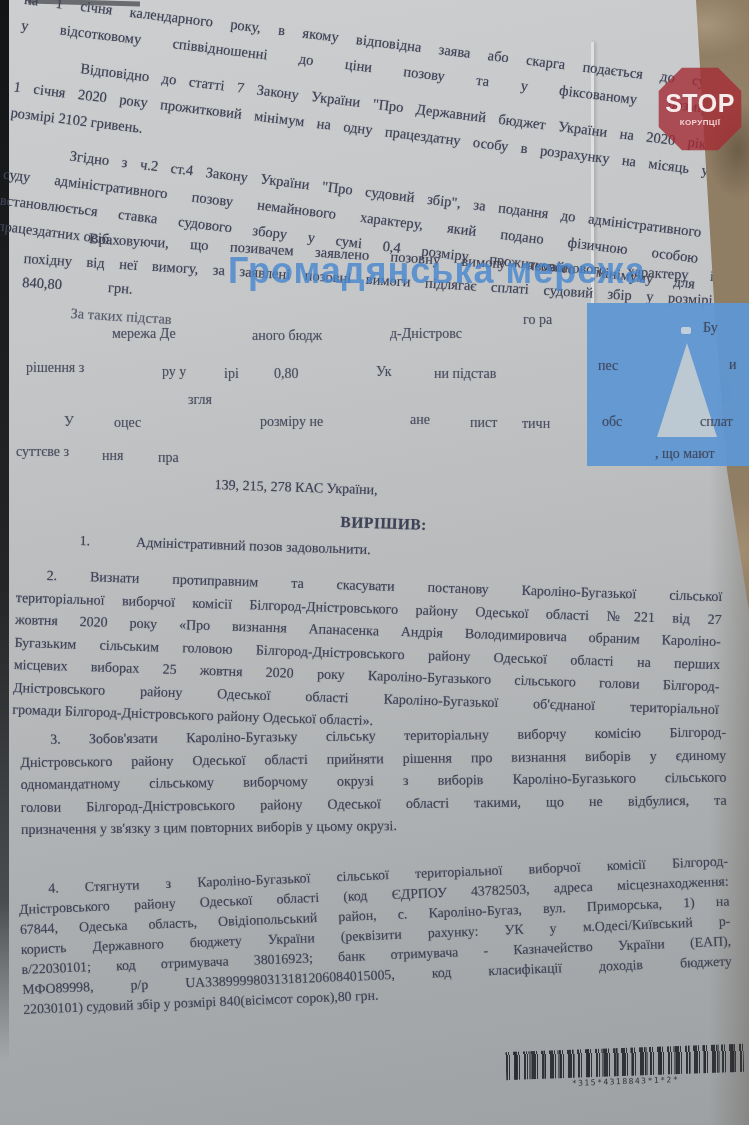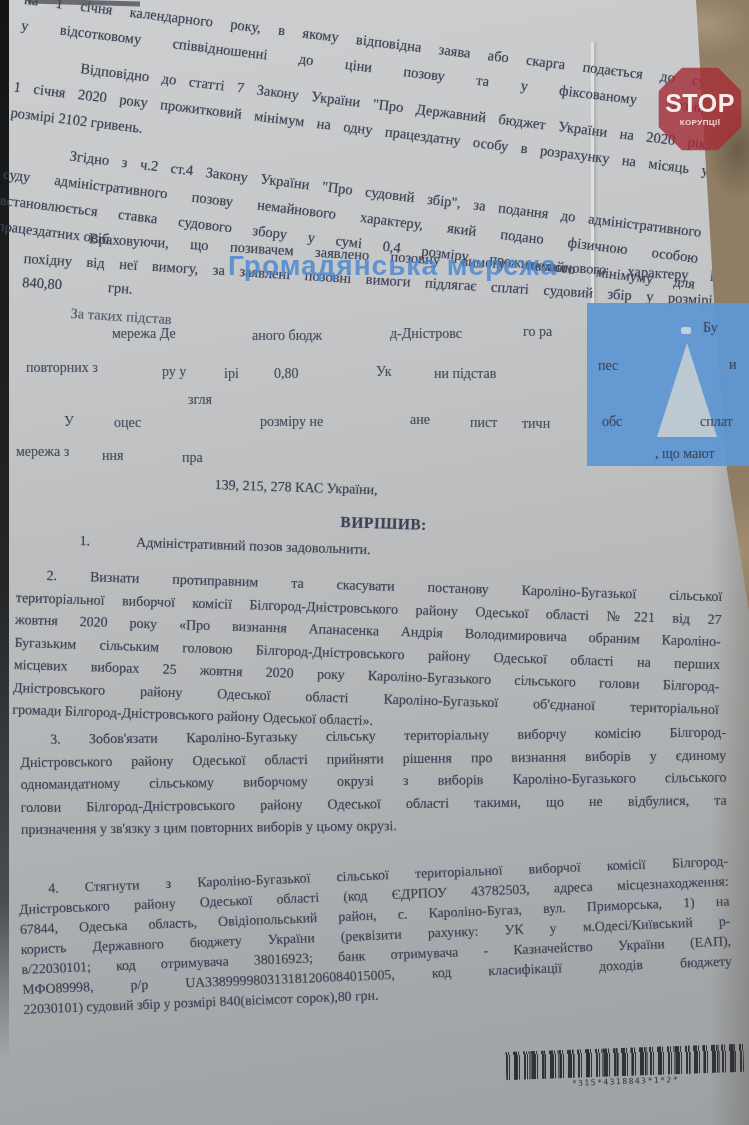--- a/index.html
+++ b/index.html
@@ -55,21 +55,21 @@
   .p3-block{left:20px;top:729px;width:706px;transform:rotate(-0.6deg);
     font-size:14px;line-height:22.5px;}
   .p4-block{left:18px;top:880px;width:710px;transform:rotate(-2.3deg);
     font-size:13.8px;line-height:20px;}
 
   .amount .unit{margin-left:46px;}
   .lastline{opacity:.8;padding-left:50px;margin-top:4px;}
 
   
   .gm-text{position:absolute;left:228px;top:250px;white-space:nowrap;
-    font-family:"Liberation Sans",sans-serif;font-weight:bold;font-size:28px;
+    font-family:"Liberation Sans",sans-serif;font-weight:bold;font-size:36px;
     letter-spacing:1px;color:rgba(73,135,206,.82);}
   .banner-left{position:absolute;left:0;top:306px;width:566px;height:161px;
     background:linear-gradient(180deg,rgba(101,156,214,.95),rgba(88,144,205,.95));}
   .opora{position:absolute;left:12px;top:6px;line-height:1;
     font-family:"Liberation Sans",sans-serif;font-weight:bold;font-size:142px;
     letter-spacing:4px;color:rgba(222,228,233,.9);}
   .banner-right{position:absolute;left:587px;top:303px;width:162px;height:163px;
     background:rgba(95,151,211,.95);}
   .tri{position:absolute;left:70px;top:40px;width:60px;height:94px;
     clip-path:polygon(50% 0,100% 100%,0 100%);background:rgba(200,206,210,.88);}
@@ -174,42 +174,42 @@
 
   <div class="banner-right">
     <div class="tri"></div>
     <div class="tri-dot"></div>
   </div>
 
   <div>
     <span class="frag" style="left:112px;top:326px">мережа Де</span>
     <span class="frag" style="left:252px;top:328px">аного бюдж</span>
     <span class="frag" style="left:390px;top:326px">д-Дністровс</span>
-    <span class="frag" style="left:523px;top:324px">го ра</span>
+    <span class="frag" style="left:523px;top:312px">го ра</span>
     <span class="frag" style="left:703px;top:320px">Бу</span>
-    <span class="frag" style="left:26px;top:360px">повторних з</span>
+    <span class="frag" style="left:26px;top:360px">рішення з</span>
     <span class="frag" style="left:162px;top:364px">ру у</span>
     <span class="frag" style="left:224px;top:366px">ірі</span>
     <span class="frag" style="left:274px;top:366px">0,80</span>
     <span class="frag" style="left:376px;top:364px">Ук</span>
     <span class="frag" style="left:434px;top:366px">ни підстав</span>
     <span class="frag" style="left:598px;top:358px">пес</span>
     <span class="frag" style="left:729px;top:357px">и</span>
     <span class="frag" style="left:64px;top:414px">У</span>
     <span class="frag" style="left:114px;top:415px">оцес</span>
     <span class="frag" style="left:188px;top:392px">згля</span>
     <span class="frag" style="left:260px;top:414px">розміру не</span>
     <span class="frag" style="left:410px;top:412px">ане</span>
     <span class="frag" style="left:470px;top:415px">пист</span>
     <span class="frag" style="left:522px;top:416px">тичн</span>
     <span class="frag" style="left:602px;top:414px">обс</span>
     <span class="frag" style="left:700px;top:414px">сплат</span>
-    <span class="frag" style="left:16px;top:444px">мережа з</span>
+    <span class="frag" style="left:16px;top:444px">суттєве з</span>
     <span class="frag" style="left:102px;top:448px">ння</span>
-    <span class="frag" style="left:182px;top:450px">пра</span>
+    <span class="frag" style="left:158px;top:450px">пра</span>
     <span class="frag" style="left:655px;top:446px">, що мают</span>
   </div>
 
   <div class="stop-badge">
     <div class="stop-title">STOP</div>
     <div class="stop-sub">КОРУПЦІЇ</div>
   </div>
 
 </div>
 

